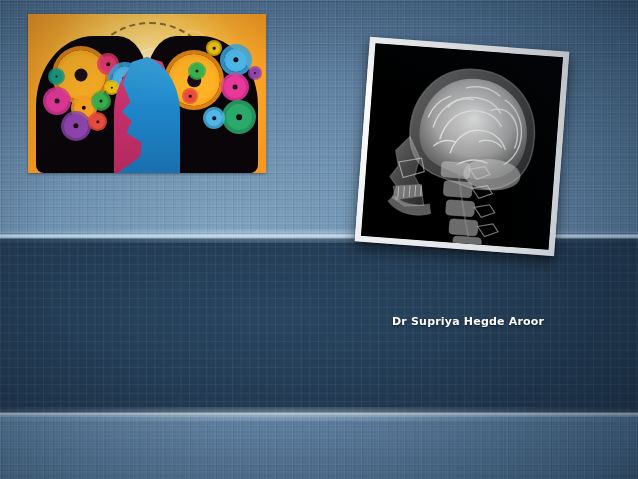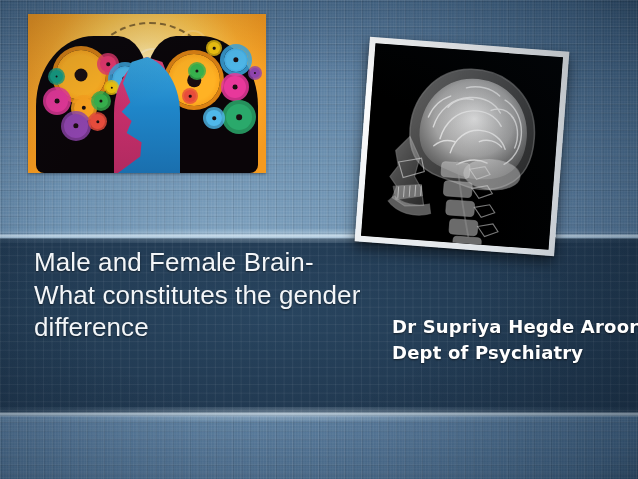--- a/index.html
+++ b/index.html
@@ -139,21 +139,21 @@
     font-size:26px;line-height:1.25;
     letter-spacing:.1px;
     text-shadow:0 1px 2px rgba(0,0,0,.5);
     white-space:pre-line;
   }
   .subtitle{
     position:absolute;left:392px;top:314px;width:244px;
     color:#ffffff;
     font-family:"DejaVu Sans", sans-serif;
     font-weight:bold;
-    font-size:18px;line-height:1.42;
+    font-size:11px;line-height:1.42;
     letter-spacing:.2px;
     text-shadow:0 1px 2px rgba(0,0,0,.55);
   }
   .subtitle div{white-space:nowrap;}
 </style>
 </head>
 <body>
 
 <div id="slide">
 
@@ -276,21 +276,18 @@
           <path d="M123 186 L139 182 L145 190 L131 196 Z"></path>
         </g>
 
         <path d="M96 118 C100 142 106 168 114 198" stroke="#9a9a9a" stroke-width="2" fill="none" opacity=".4"></path>
       </svg>
     </div>
   </div>
 
   <div class="vignette"></div>
 
-  <div class="title">Male and Female Brain-
-What constitutes the gender difference</div>
 
   <div class="subtitle">
     <div>Dr Supriya Hegde Aroor</div>
-    <div>Dept of Psychiatry</div>
   </div>
 
 </div>
 
 </body></html>

